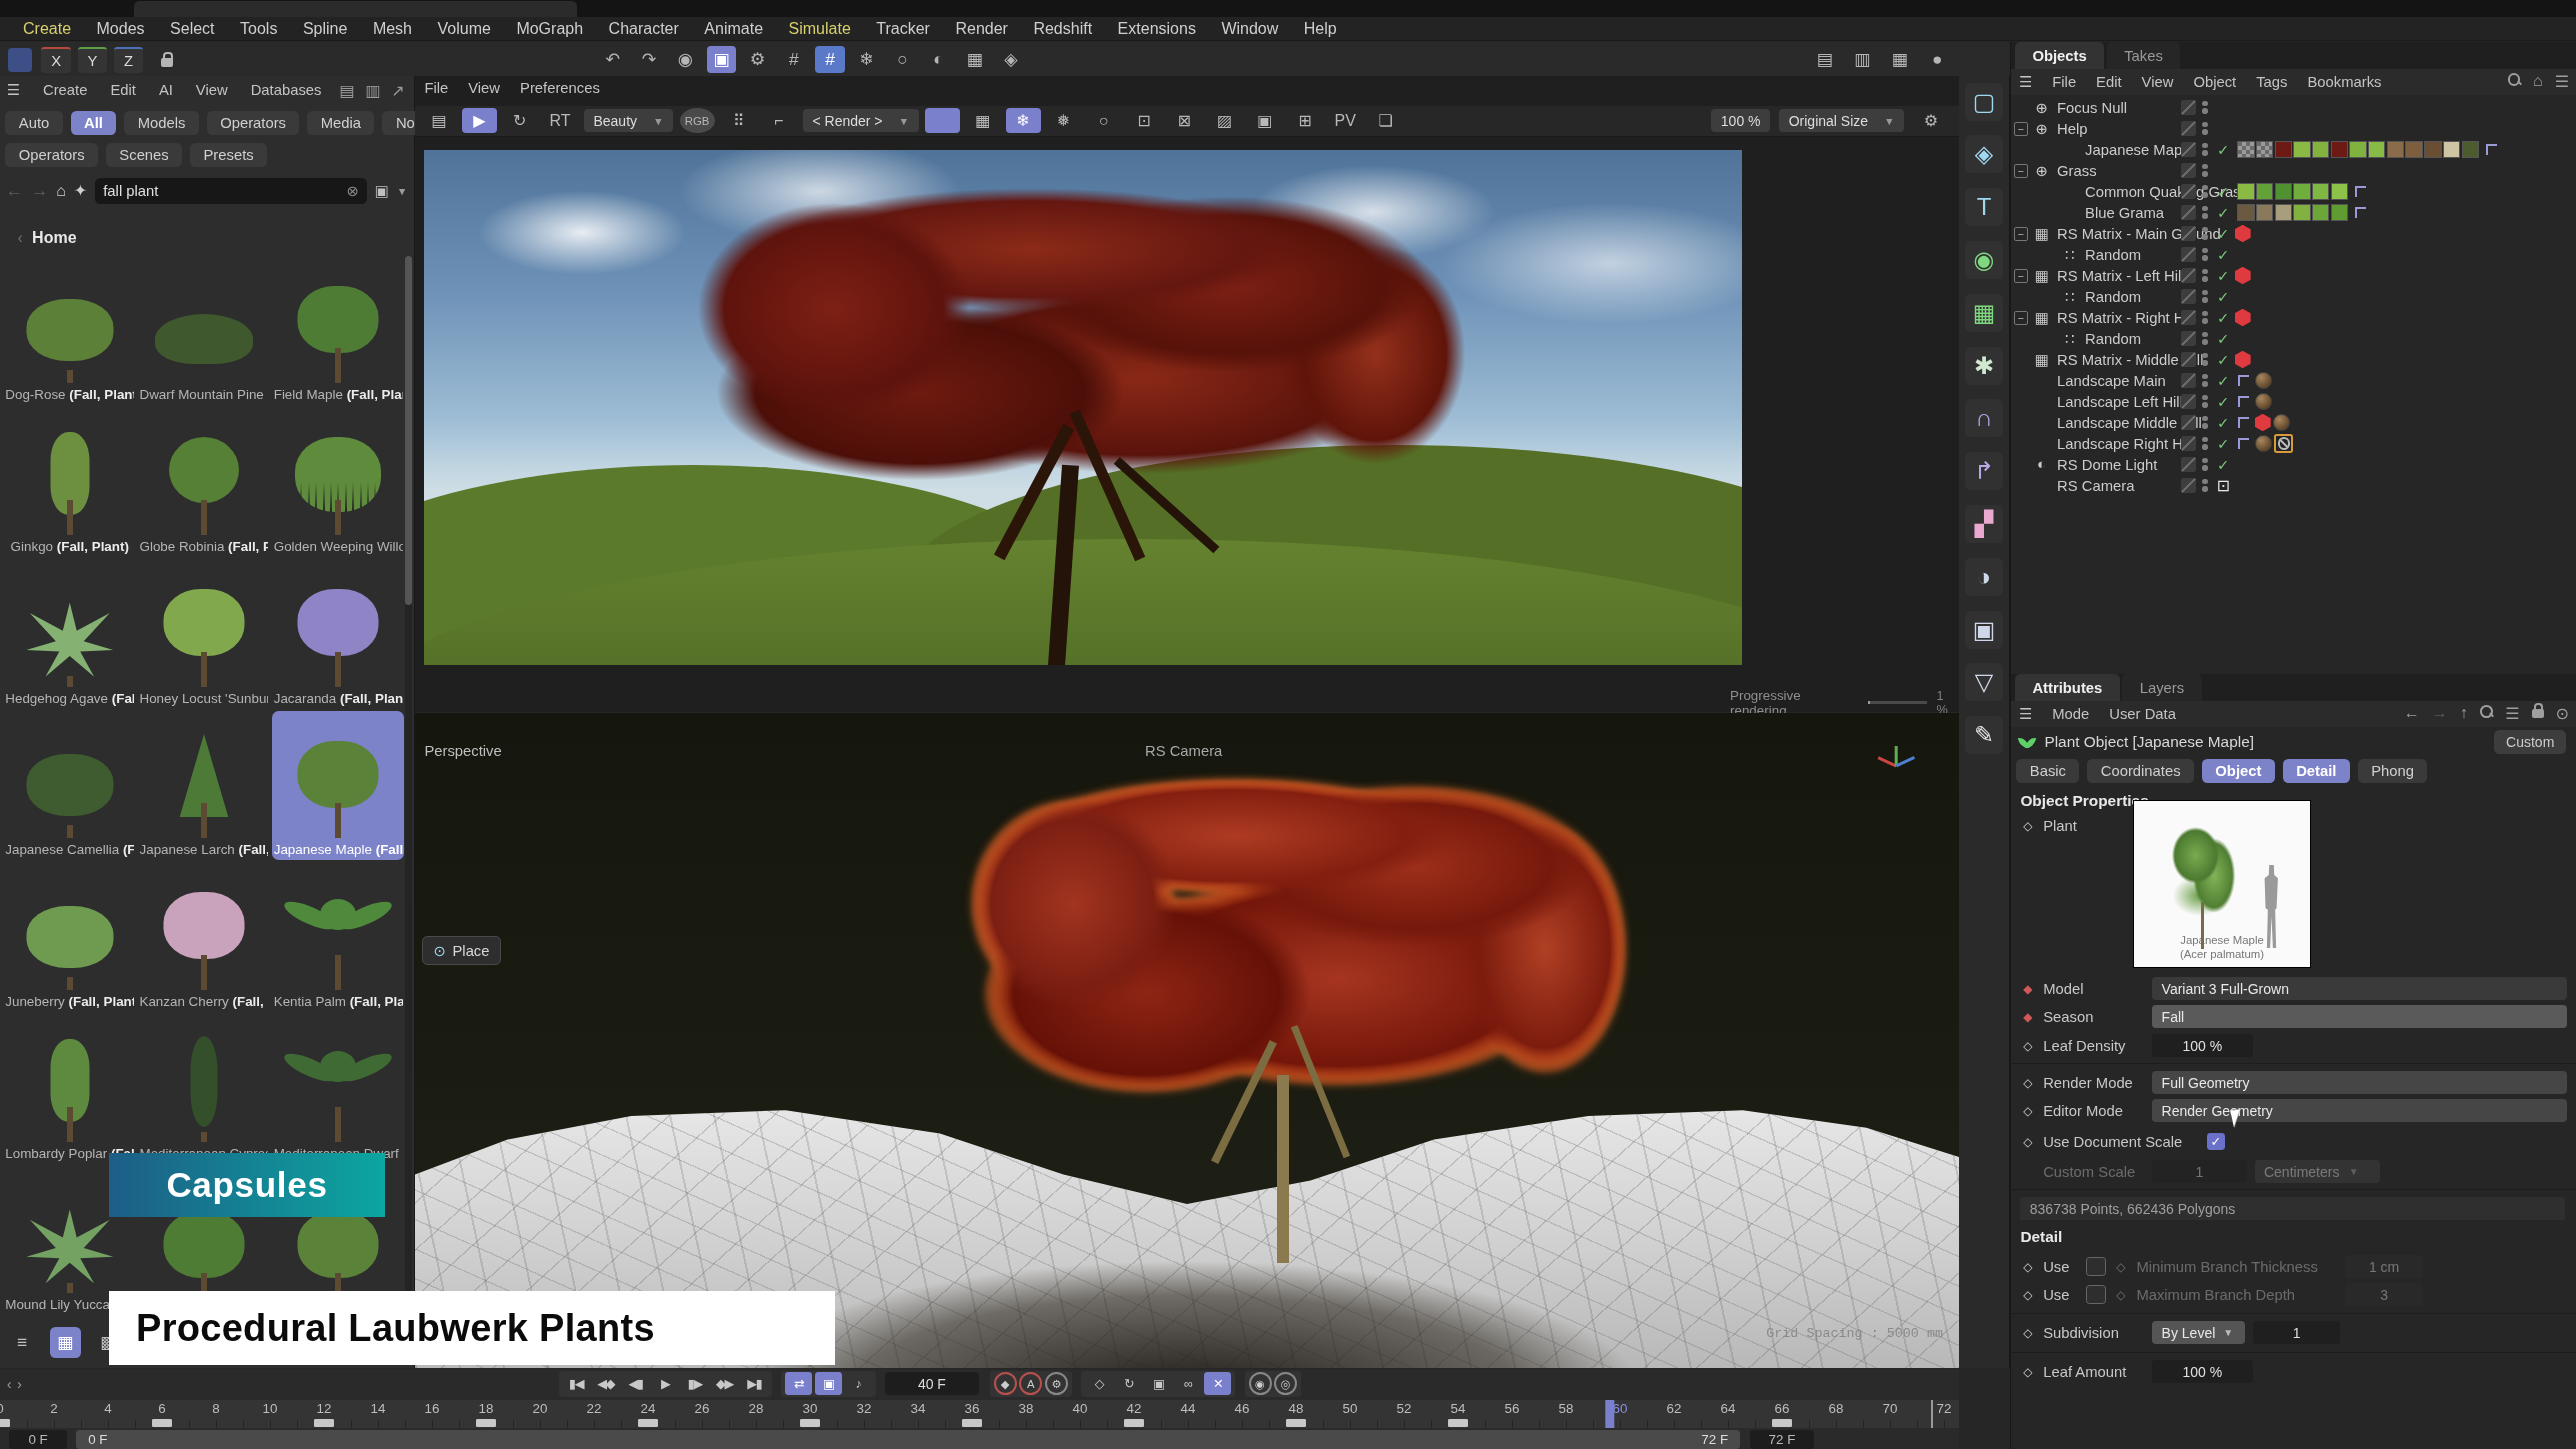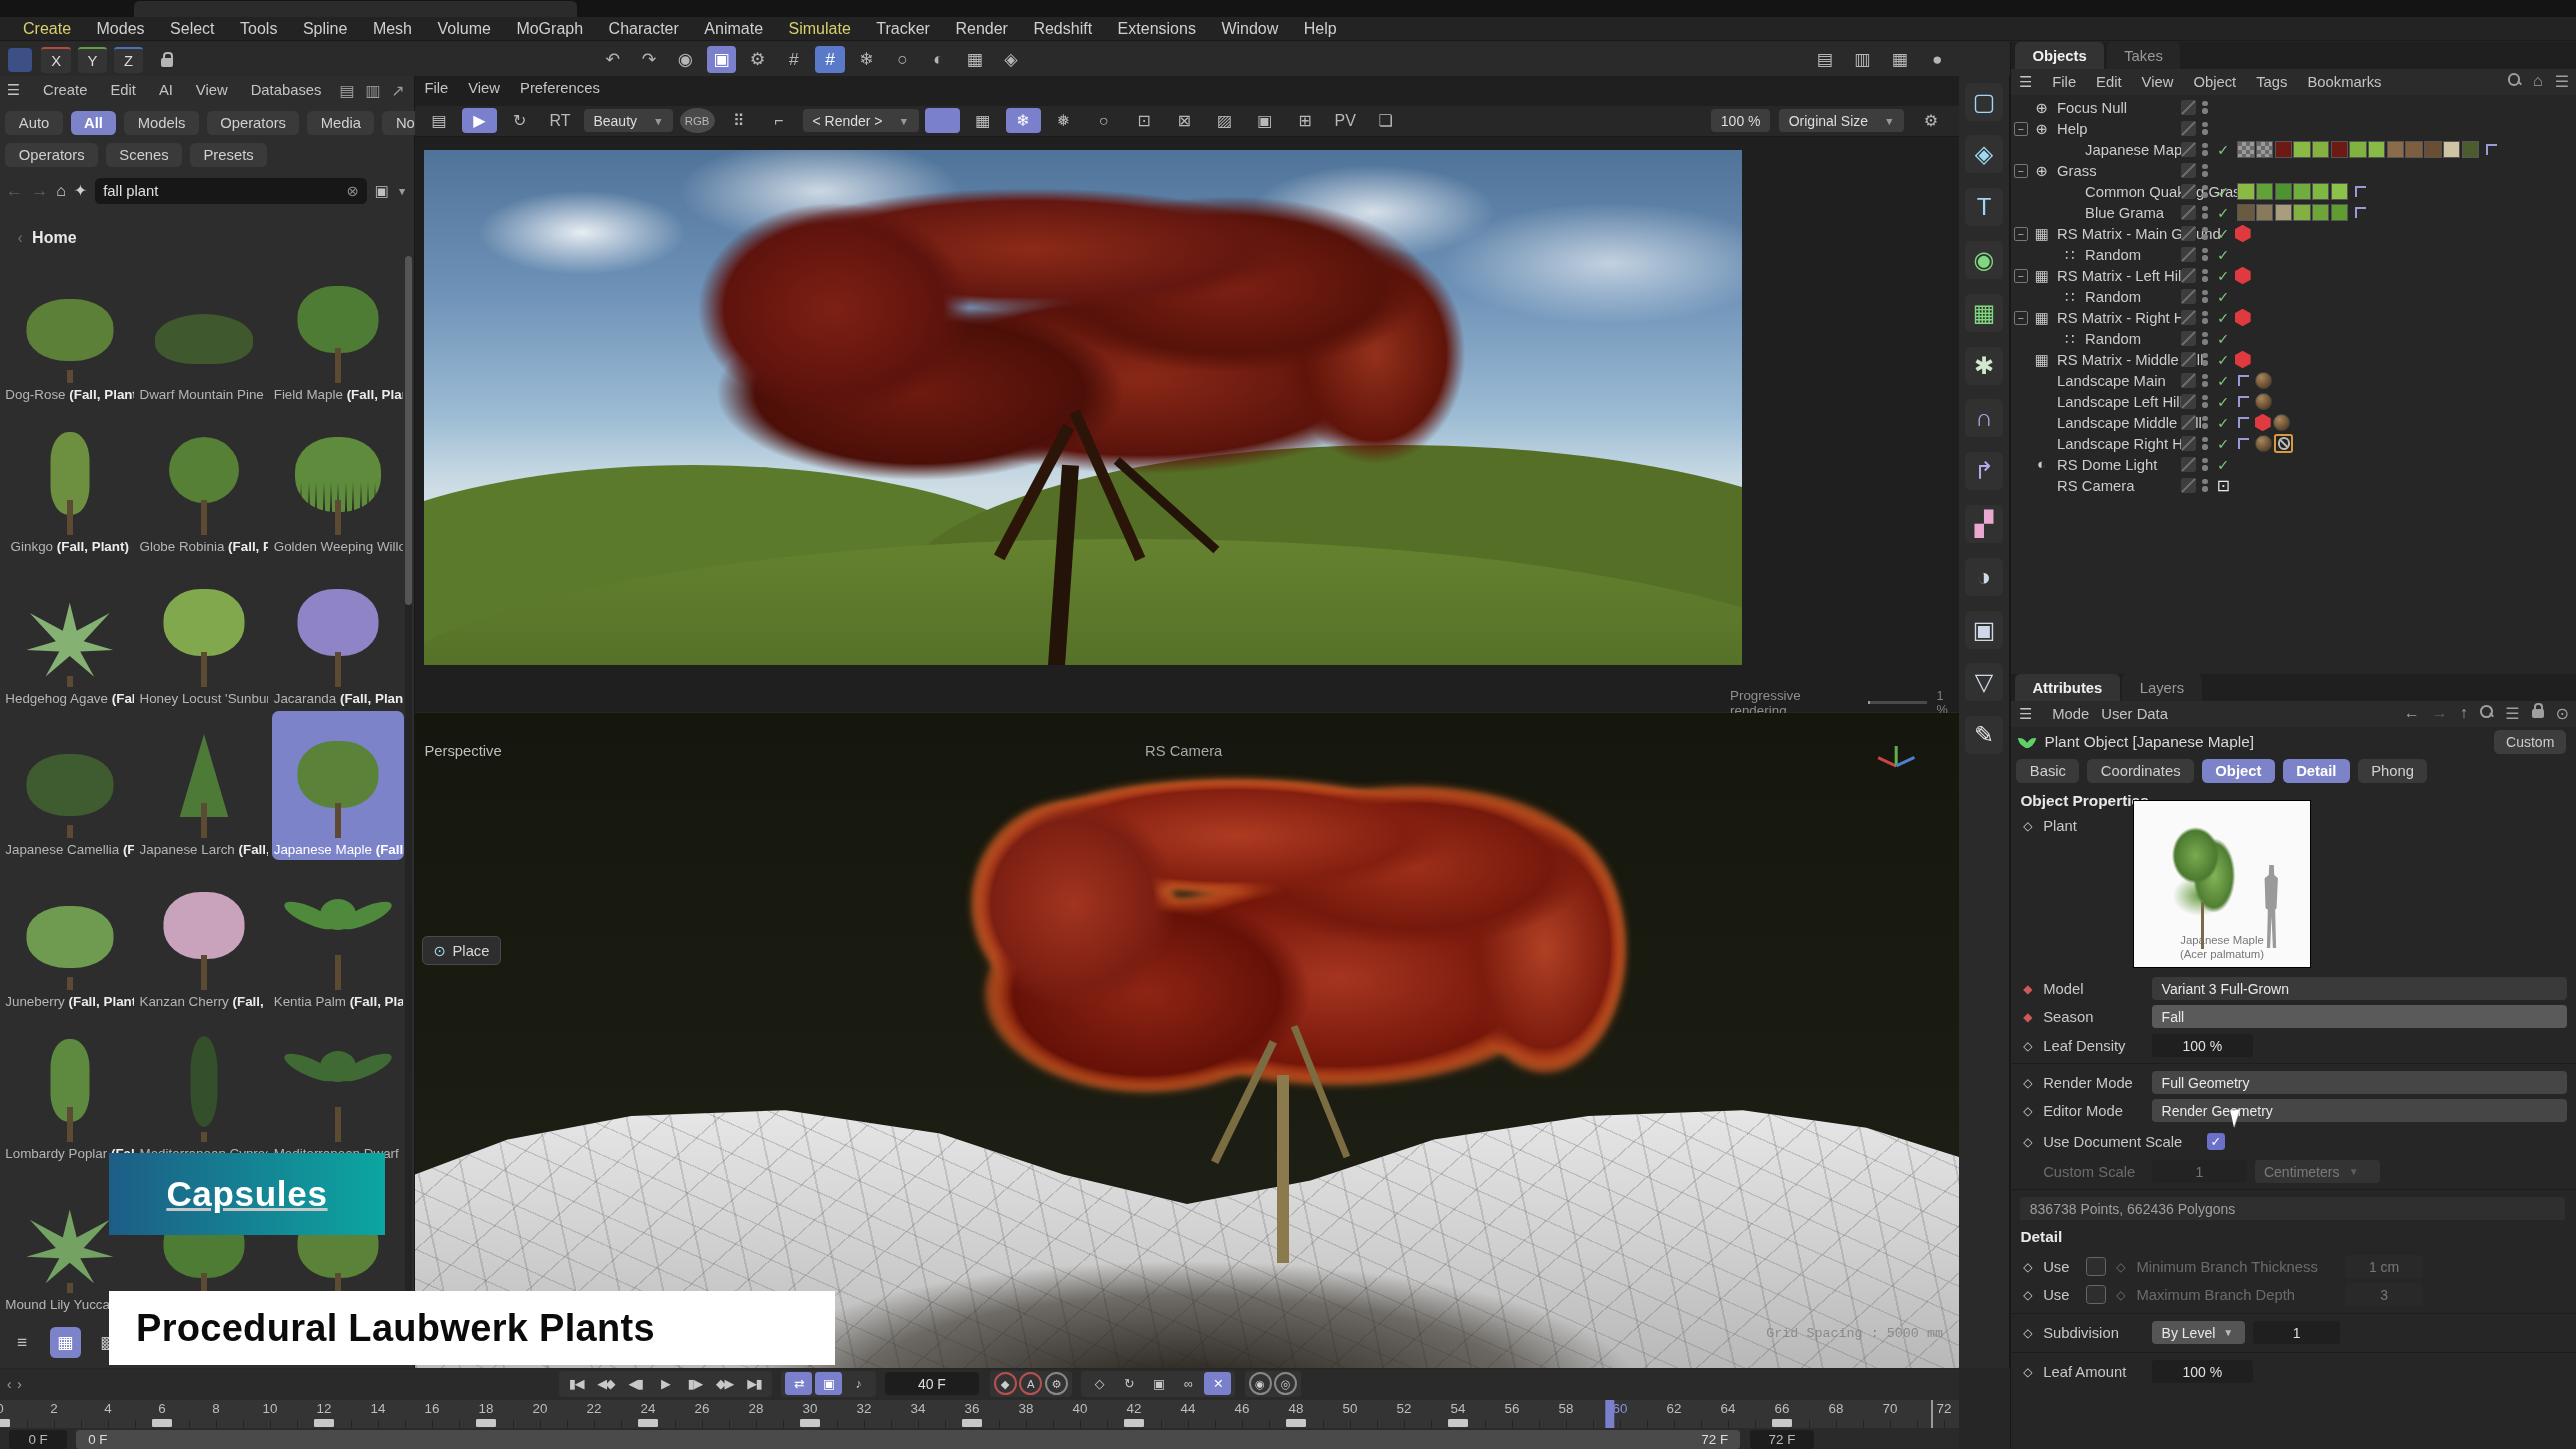--- a/index.html
+++ b/index.html
@@ -223,21 +223,21 @@
   .rnum:nth-of-type(31){color:#8a8fe0;font-weight:normal;}
   .rmark{position:absolute;bottom:1.3px;left:calc(var(--f)*27px);transform:translateX(-50%);width:20px;height:8px;background:#c8c8c8;border-radius:1.3px;}
   .playhead{position:absolute;left:1610px;top:0;width:9.4px;height:28px;background:#7b80cd;transform:translateX(-50%);}
   .endline{position:absolute;left:1932px;top:0;width:2px;height:28px;background:#9a9a9a;transform:translateX(-50%);}
   .rangerow{left:0;top:60px;width:1959px;height:20px;position:absolute;display:flex;align-items:center;gap:9.4px;}
   .rfield{background:#1d1d1d;border-radius:3.4px;height:19px;padding:0 19px;display:flex;align-items:center;font-size:13.4px;color:#bbb;}
   .rslider{flex:0 0 auto;width:1664px;height:19px;background:#4a4a4a;border-radius:3.4px;display:flex;align-items:center;justify-content:space-between;padding:0 12px;box-sizing:border-box;font-size:13.4px;color:#ddd;}
   .tl-corner{display:flex;gap:5.4px;margin:0 6.7px;color:#9a9a9a;font-size:14.8px;}
 
   
-  .badge{left:109px;top:1153px;width:276px;height:82px;background:linear-gradient(90deg,#1d5d86,#0ca6a0);display:flex;align-items:center;justify-content:center;z-index:40;text-decoration:underline;}
+  .badge{left:109px;top:1153px;width:276px;height:64px;background:linear-gradient(90deg,#1d5d86,#0ca6a0);display:flex;align-items:center;justify-content:center;z-index:40;}
   .badge span{color:#fff;font-size:35px;font-weight:bold;letter-spacing:0.7px;}
   .titlebox{left:109px;top:1291px;width:726px;height:74px;background:#fff;display:flex;align-items:center;padding-left:27px;box-sizing:border-box;z-index:40;}
   .titlebox span{color:#0b0b0b;font-size:38px;font-weight:800;letter-spacing:0.3px;}
 
   
   .i-search{position:relative;width:13.4px;height:13.4px;display:inline-block;}
   .i-search::before{content:"";position:absolute;left:0;top:0;width:8.7px;height:8.7px;border:2px solid currentColor;border-radius:50%;}
   .i-search::after{content:"";position:absolute;left:9.4px;top:9.4px;width:5.4px;height:2px;background:currentColor;transform:rotate(45deg);}
   .i-lock{position:relative;width:12px;height:9.4px;background:currentColor;border-radius:2px;display:inline-block;margin-top:5.4px;}
   .i-lock::before{content:"";position:absolute;left:2px;top:-5.4px;width:5.4px;height:5.4px;border:2px solid currentColor;border-bottom:none;border-radius:4px 4px 0 0;}
@@ -1089,21 +1089,21 @@
   </div>
 
   <div class="abs attrmgr">
     <div class="tabsrow">
 
     <span class="tab sel" style="--i: 0;">Attributes</span>
         <span class="tab" style="--i: 1;">Layers</span>
       </div>
     <div class="menurow" style="position:absolute;top:27px;left:0;">
       <span class="ic">☰</span>
-      <span style="display:flex;gap:12px;">
+      <span style="display:flex;gap:20px;">
 
       <span style="--i: 0;">Mode</span>
           <span style="--i: 1;">User Data</span>
         </span>
       <span class="ricons">
         <span>←</span>
         <span style="opacity:.4;">→</span>
         <span>↑</span>
         <span><i class="i-search"></i></span>
         <span>☰</span>

